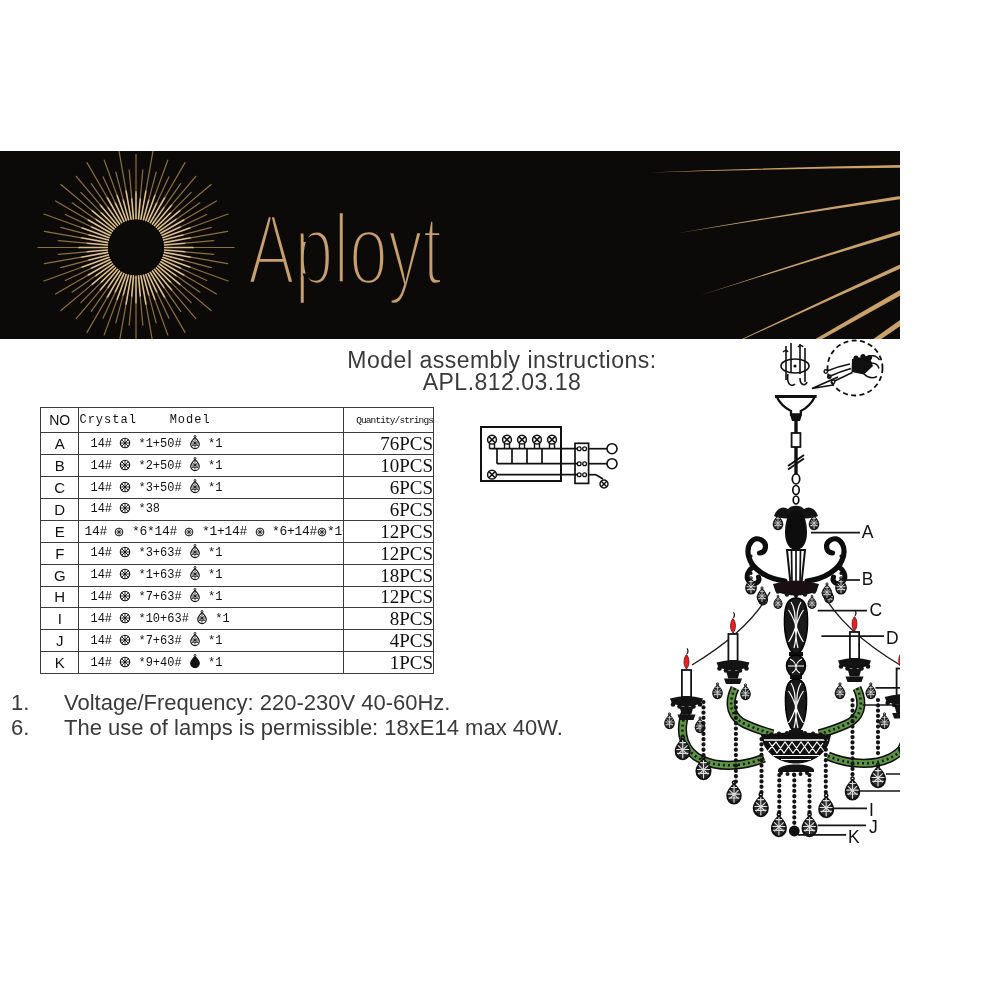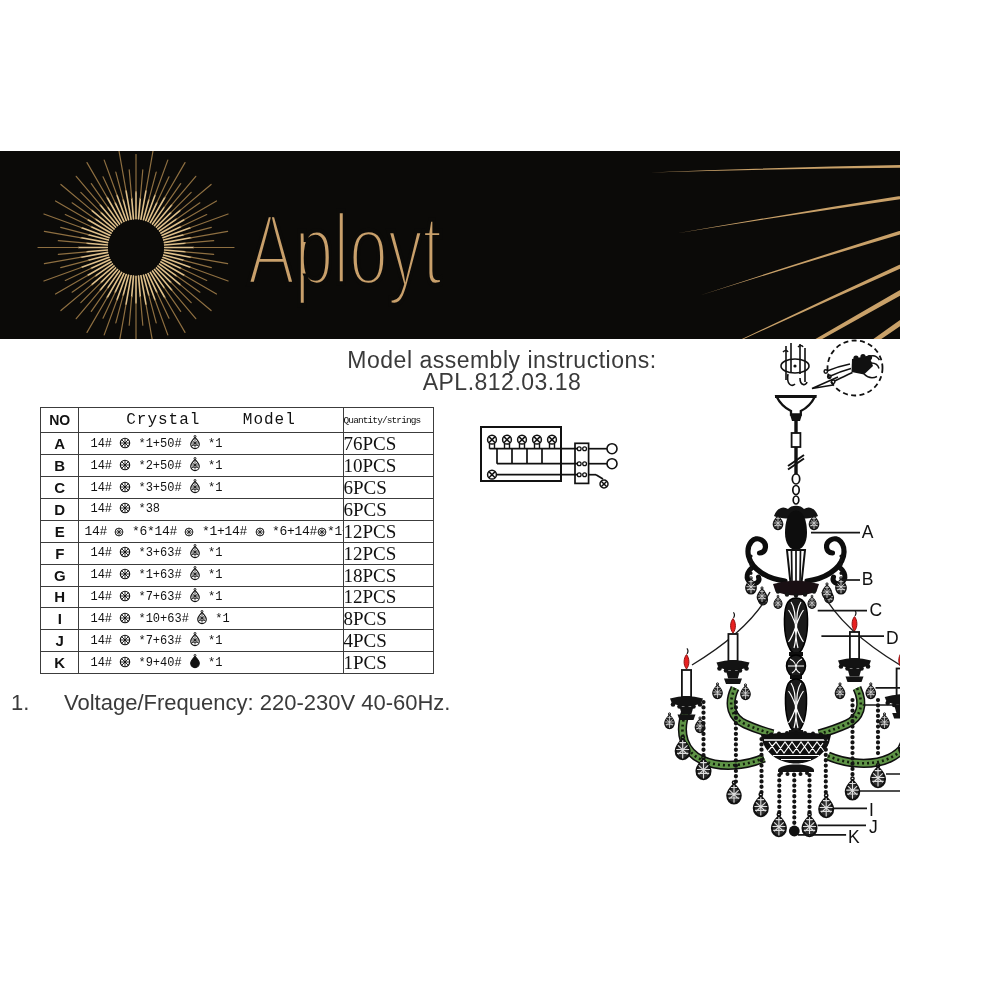--- a/index.html
+++ b/index.html
@@ -2,26 +2,26 @@
 <html><head><meta charset="utf-8">
 <style>
 html,body{margin:0;padding:0}
 #page{position:relative;width:900px;height:1000px;background:#fff;font-family:"Liberation Sans",sans-serif;overflow:hidden}
 #band{position:absolute;left:0;top:151px;width:1000px;height:188px;background:#0b0a08}
 .abs{position:absolute}
 #title1{left:0;top:347px;width:1004px;text-align:center;font-size:23px;color:#3a3a3a;letter-spacing:0.5px}
 #title2{left:0;top:369px;width:1004px;text-align:center;font-size:23px;color:#3a3a3a;letter-spacing:0.5px}
 #tbl{left:40px;top:407px;border-collapse:collapse;table-layout:fixed;width:394px}
 #tbl td{border:1.4px solid #3c3c3c;padding:0;vertical-align:middle;overflow:hidden}
-#tbl .no{width:36px;text-align:center;font-weight:bold;font-size:15px;line-height:17px;color:#111}
+#tbl .no{width:36px;text-align:center;font-weight:normal;font-size:15px;line-height:17px;color:#111}
 #tbl .mod{width:253px;font-family:"Liberation Mono",monospace;font-size:12px;line-height:17px;color:#111;padding-left:11px;white-space:nowrap}
-#tbl .qty{width:86px;text-align:left;font-family:"Liberation Serif",serif;font-size:19px;line-height:19px;color:#111}
+#tbl .qty{width:86px;text-align:right;font-family:"Liberation Serif",serif;font-size:19px;line-height:19px;color:#111}
 #tbl tr{height:21.9px}
 #tbl tr.hd{height:25.3px}
-#tbl .hd .mod{text-align:center;font-size:16px;padding-left:0;letter-spacing:1px}
+#tbl .hd .mod{font-size:12px;padding-left:0;letter-spacing:1px}
 #tbl .hd .qty{font-family:"Liberation Mono",monospace;font-size:9.5px;letter-spacing:-0.9px}
 #tbl .hd .no{font-size:14px}
 #list{left:11px;top:691px;width:640px;font-size:22px;color:#3a3a3a}
 #list .row{height:24.9px;line-height:24.9px;white-space:nowrap}
 #list .n{display:inline-block;width:53px}
 svg text{font-family:"Liberation Sans",sans-serif}
 </style></head>
 <body>
 <div id="page">
 <div id="band"></div>
@@ -634,13 +634,14 @@
 <text x="323.2" y="425.2">F</text>
 <text x="295.5" y="451.7">G</text>
 <text x="265" y="468.8">H</text>
 <text x="228.9" y="485.9">I</text>
 <text x="228.9" y="503">J</text>
 <text x="208" y="512.5">K</text>
 </g>
 </svg>
 <div class="abs" id="list">
 <div class="row"><span class="n">1.</span><span>Voltage/Frequency: 220-230V 40-60Hz.</span></div>
+<div class="row"><span class="n">6.</span><span>The use of lamps is permissible: 18xE14 max 40W.</span></div>
 </div>
 </div>
 </body></html>

